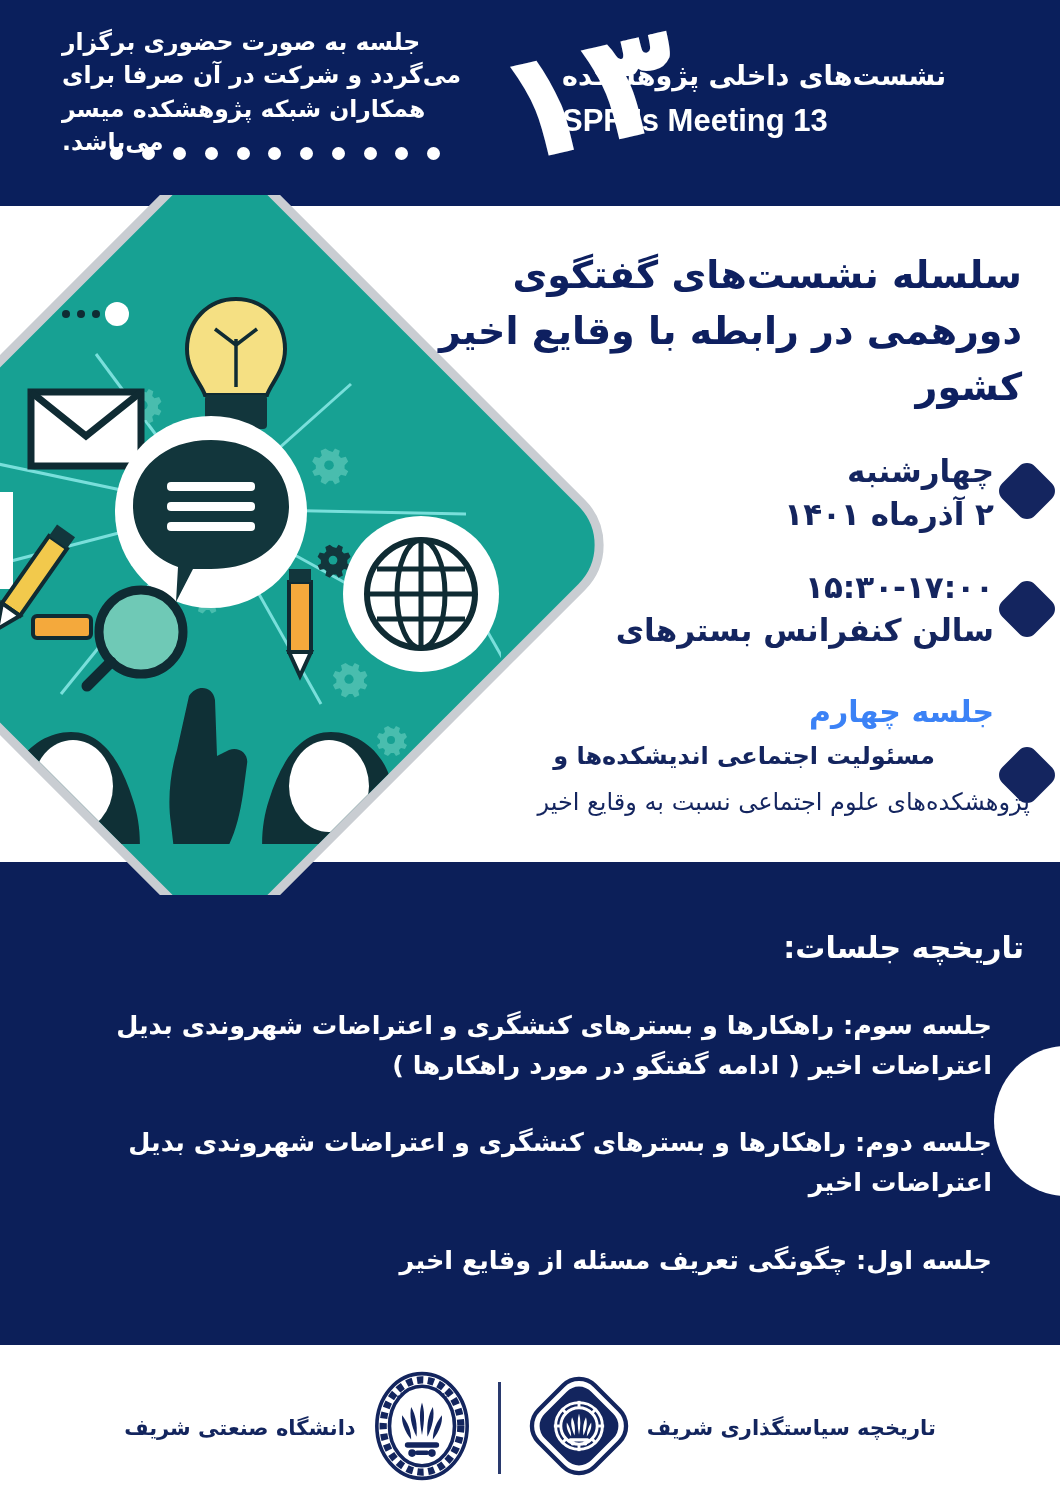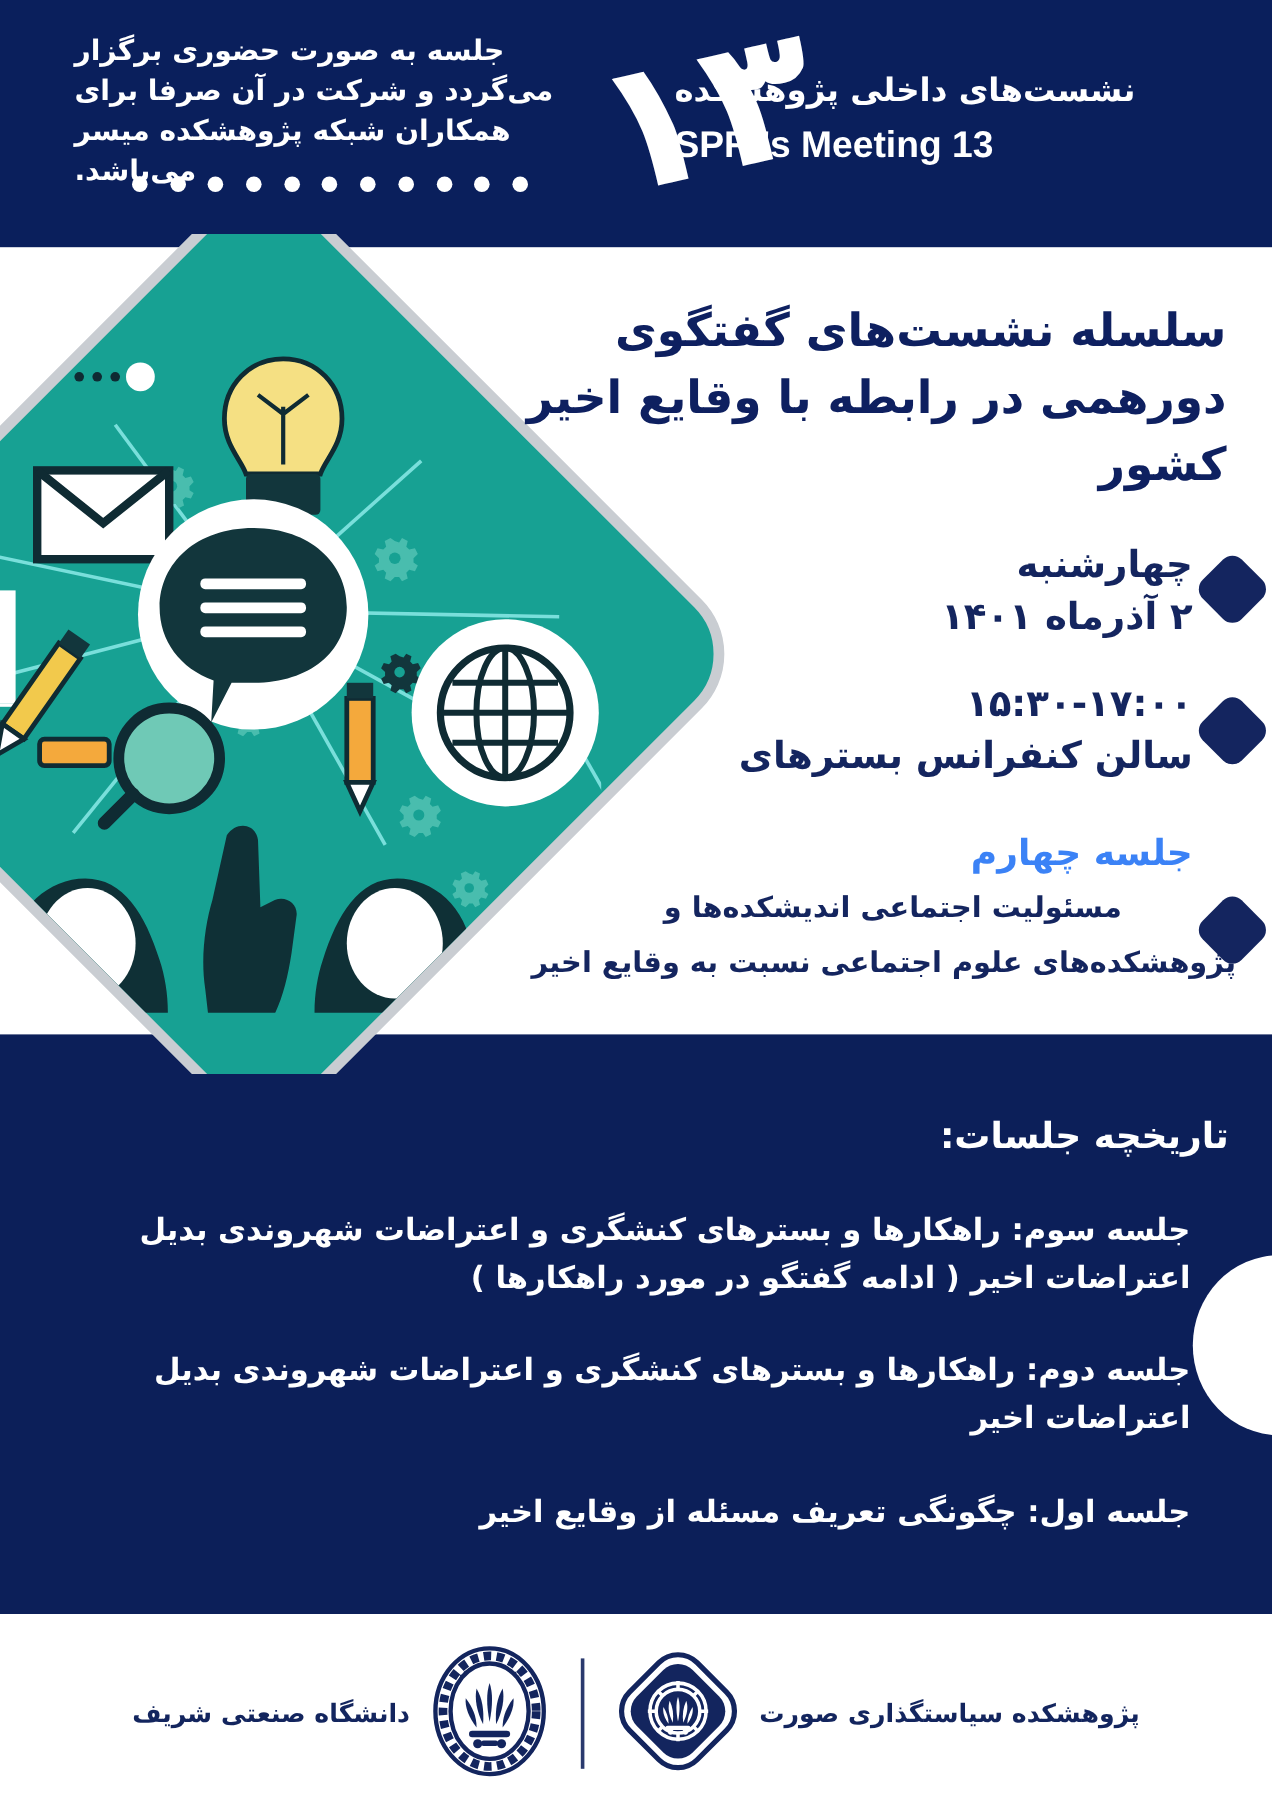--- a/index.html
+++ b/index.html
@@ -123,21 +123,21 @@
   #info2 .time{ direction:ltr; display:inline-block; unicode-bidi:isolate; }
 
   #d3{ right:10px; top:752px; }
   #sess-title{ position:absolute; right:66px; top:694px; width:470px;
     text-align:right; direction:rtl; color:#3b82f6; font-weight:bold;
     font-size:30px; }
   #sess-l1{ position:absolute; right:66px; top:742px; width:500px;
     text-align:center; direction:rtl; color:#14255f; font-weight:bold;
     font-size:24px; }
   #sess-l2{ position:absolute; right:30px; top:788px; width:1000px;
-    text-align:right; direction:rtl; color:#14255f; font-weight:bold;
+    text-align:right; direction:rtl; color:#14255f; font-weight:normal;
     font-size:24px; }
 
   
   .hist-heading{
     position:absolute; right:36px; top:930px; width:960px;
     text-align:right; direction:rtl;
     color:#ffffff; font-weight:bold; font-size:30px;
   }
   .hist-item{
     position:absolute; text-align:right; direction:rtl;
@@ -360,21 +360,21 @@
   <div id="sess-l2">پژوهشکده‌های علوم اجتماعی نسبت به وقایع اخیر</div>
 
   <div class="hist-heading">تاریخچه جلسات:</div>
   <div class="hist-item" id="hist0">جلسه سوم: راهکارها و بسترهای کنشگری و اعتراضات شهروندی بدیل اعتراضات اخیر ( ادامه گفتگو در مورد راهکارها )</div>
   <div class="hist-item" id="hist1">جلسه دوم: راهکارها و بسترهای کنشگری و اعتراضات شهروندی بدیل اعتراضات اخیر</div>
   <div class="hist-item" id="hist2">جلسه اول: چگونگی تعریف مسئله از وقایع اخیر</div>
 
   <div class="footer-row">
 
     <div class="f-block">
-      <span class="f-label">پژوهشکده سیاستگذاری صورت</span>
+      <span class="f-label">تاریخچه سیاستگذاری شریف</span>
       <span>
         <svg width="104" height="104" viewBox="0 0 120 120" xmlns="http://www.w3.org/2000/svg">
           <rect x="14" y="14" width="92" height="92" rx="26" transform="rotate(45 60 60)" fill="none" stroke="#13255e" stroke-width="5"></rect>
           <rect x="22" y="22" width="76" height="76" rx="20" transform="rotate(45 60 60)" fill="#13255e"></rect>
           <g fill="none" stroke="#ffffff" stroke-width="3.4">
             <circle cx="60" cy="60" r="27"></circle>
             <circle cx="60" cy="60" r="21"></circle>
           </g>
           <g stroke="#ffffff" stroke-width="3.4">
             <line x1="60" y1="31" x2="60" y2="38"></line>

